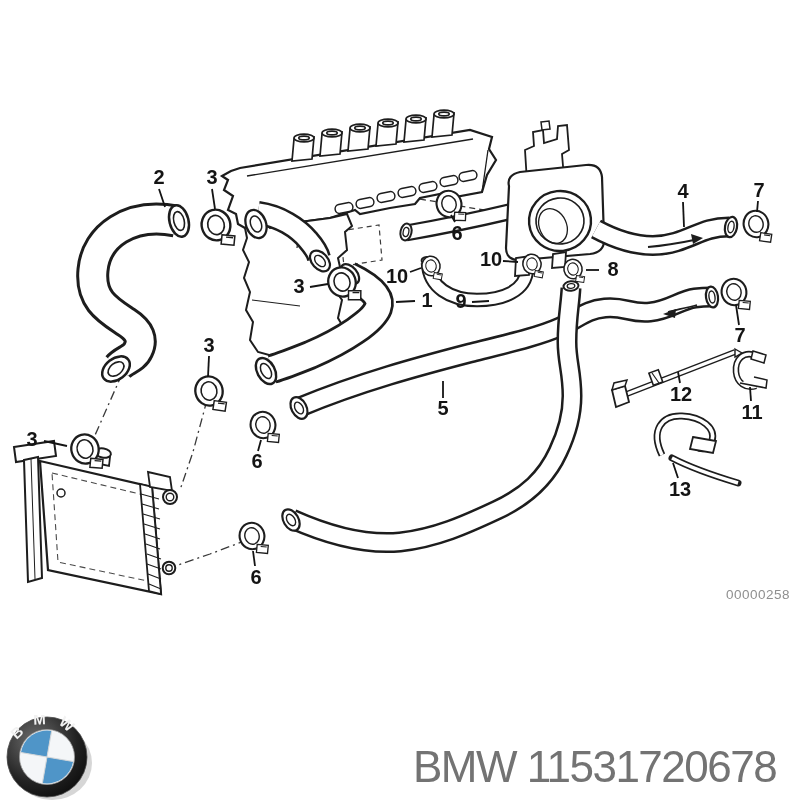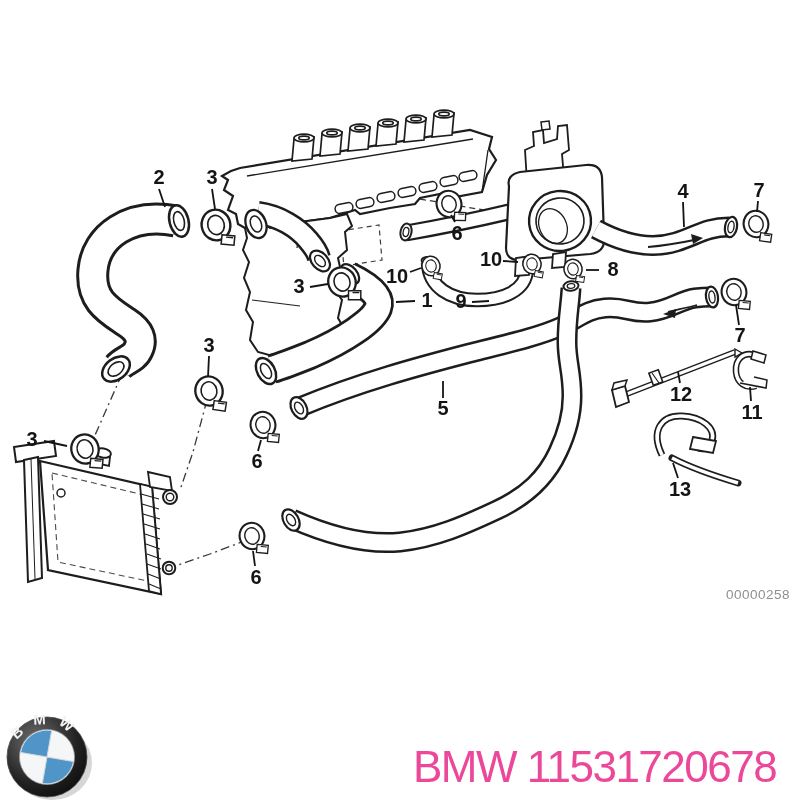--- a/index.html
+++ b/index.html
@@ -3,21 +3,21 @@
 <meta charset="utf-8">
 <style>
   html,body{margin:0;padding:0;background:#ffffff;}
   .stage{position:relative;width:800px;height:800px;background:#ffffff;overflow:hidden;
          font-family:"Liberation Sans","DejaVu Sans",sans-serif;}
   svg text.callout{font-family:"Liberation Sans","DejaVu Sans",sans-serif;
       font-size:20px;font-weight:bold;fill:#141414;text-anchor:middle;}
   svg text.watermark{font-family:"Liberation Sans","DejaVu Sans",sans-serif;
       font-size:13.5px;fill:#8f8f8f;letter-spacing:.5px;}
   .footer-part{position:absolute;left:413px;top:745px;font-size:44px;font-weight:400;
-      letter-spacing:-1.5px;color:#ec4899;white-space:nowrap;line-height:1;}
+      letter-spacing:-1.5px;color:#737373;white-space:nowrap;line-height:1;}
   .logo-wrap{position:absolute;left:4px;top:715px;width:88px;height:86px;}
 </style>
 </head>
 <body>
 
 <div class="stage">
 
   <svg width="800" height="800" viewBox="0 0 800 800">
     <defs>
       <g id="clampSym">

